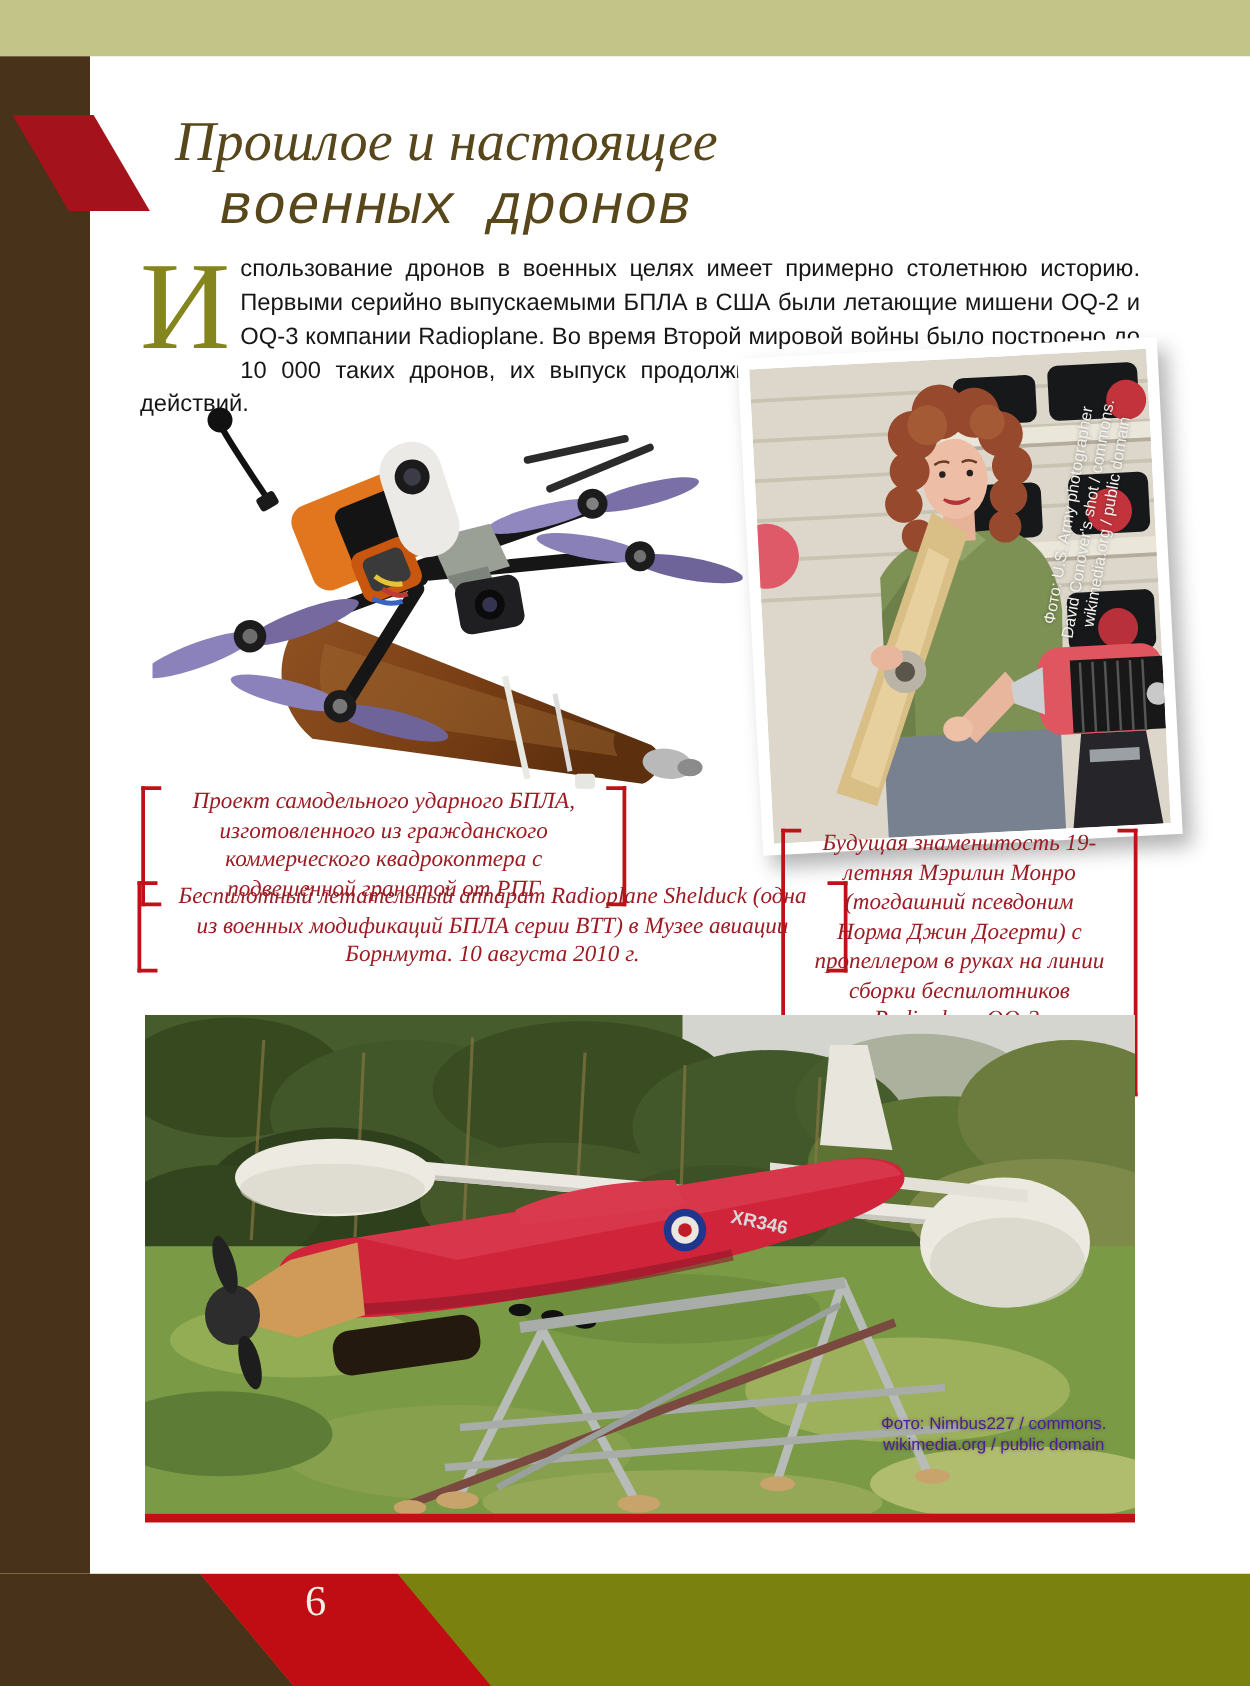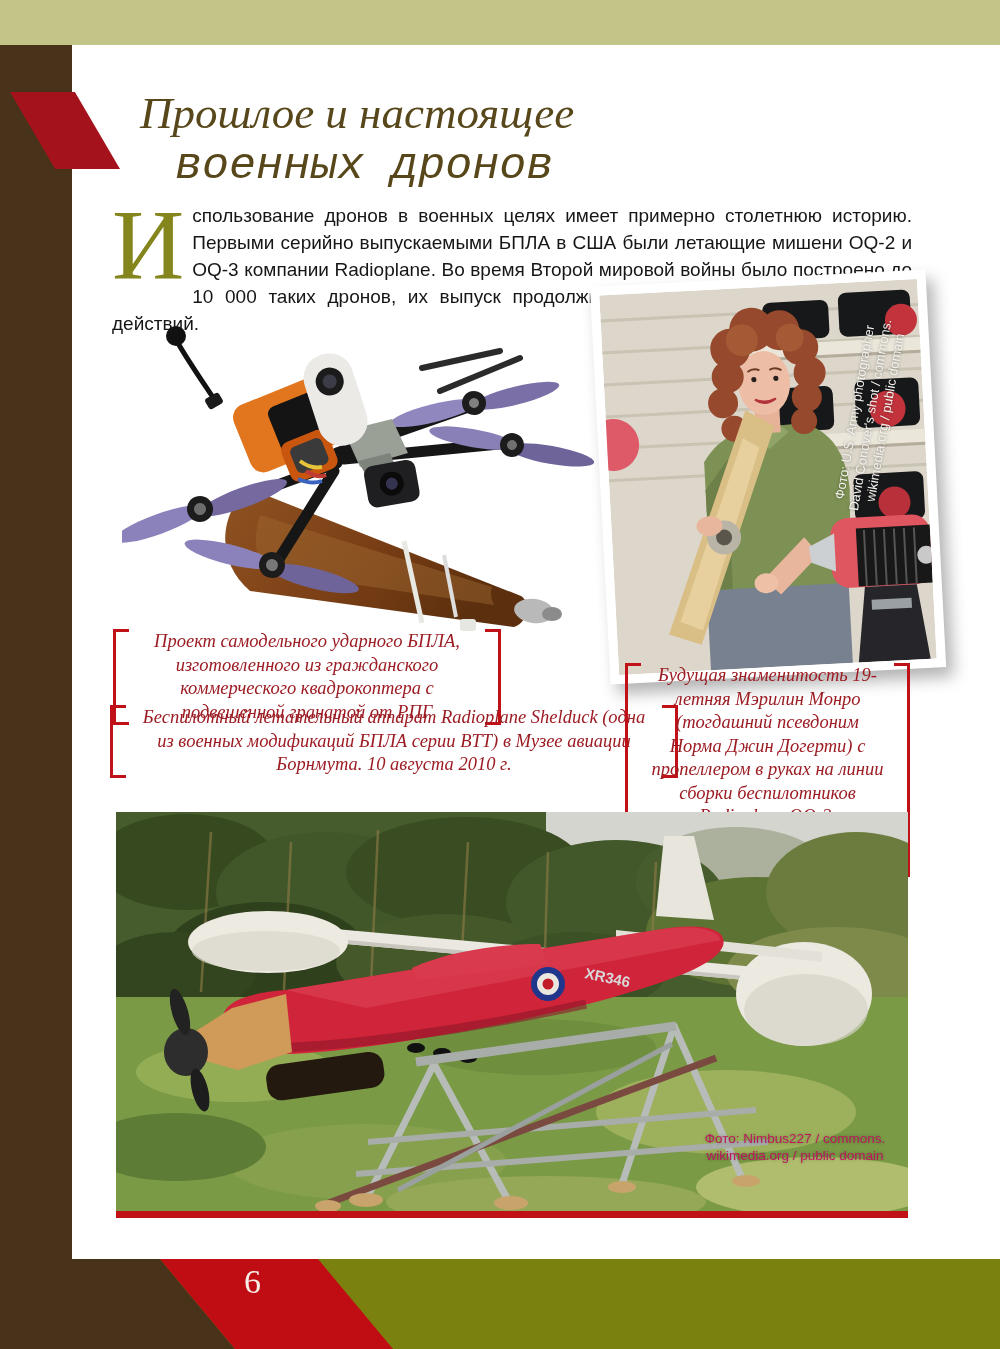--- a/index.html
+++ b/index.html
@@ -31,21 +31,21 @@
   .br-r{right:0;border-left:none;}
   
   .quad-photo{position:absolute;left:122px;top:303px;width:500px;height:335px;}
   .monroe{position:absolute;left:600px;top:278px;width:318px;height:380px;background:#fff;
           padding:9px;transform:rotate(-3deg);box-shadow:7px 10px 16px rgba(0,0,0,.3);}
   .monroe svg{display:block;}
   .monroe-credit{position:absolute;left:128px;top:119px;width:290px;transform:rotate(-77deg);
                  color:#f4f2ee;font-size:13px;line-height:15.5px;text-align:center;
                  text-shadow:0 0 3px rgba(0,0,0,.4);}
   .shelduck{position:absolute;left:116px;top:812px;width:792px;height:399px;}
-  .shelduck-credit{position:absolute;left:695px;top:1130px;width:200px;color:#be185d;
+  .shelduck-credit{position:absolute;left:695px;top:1130px;width:200px;color:#4c1d95;
                    font-size:13.5px;line-height:17px;text-align:center;
                    text-shadow:0 0 3px rgba(0,0,0,.35);}
   .photo-bar{position:absolute;left:116px;top:1211px;width:792px;height:7px;background:#c01117;}
   
   .footer{position:absolute;left:0;top:1259px;width:1000px;height:90px;background:#7b810e;}
   .footer .brown{position:absolute;left:0;top:0;width:100%;height:100%;background:#48331a;
                  clip-path:polygon(0 0,160px 0,235px 100%,0 100%);}
   .footer .redstripe{position:absolute;left:0;top:0;width:100%;height:100%;background:#c00d13;
                  clip-path:polygon(160px 0,318px 0,393px 100%,235px 100%);}
   .pagenum{position:absolute;left:244px;top:4px;color:#f5efe6;

